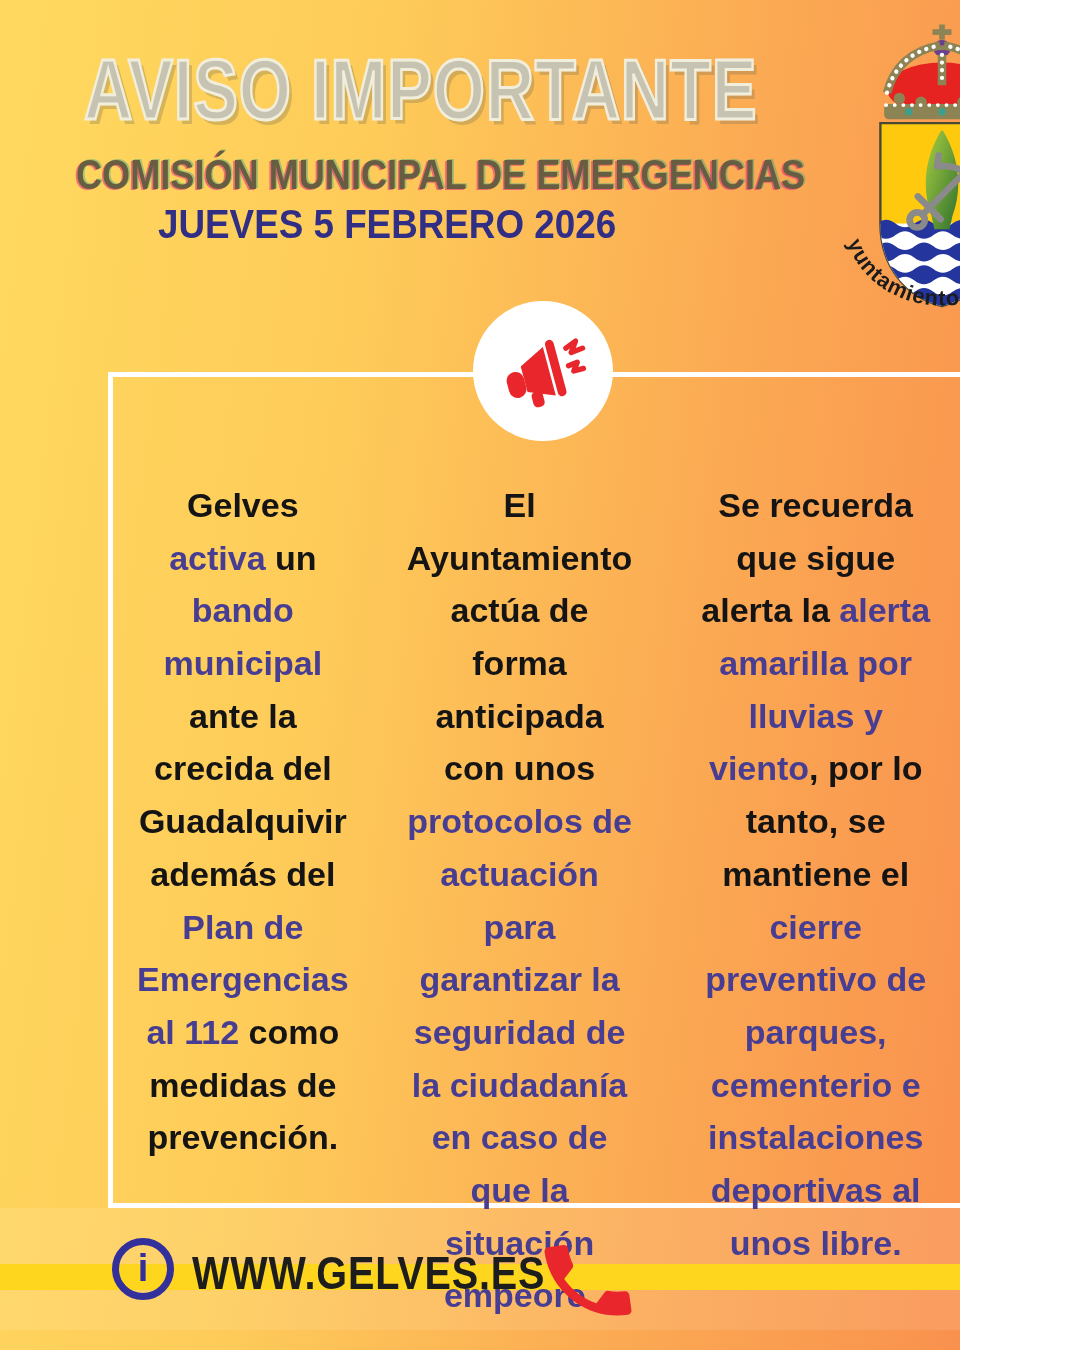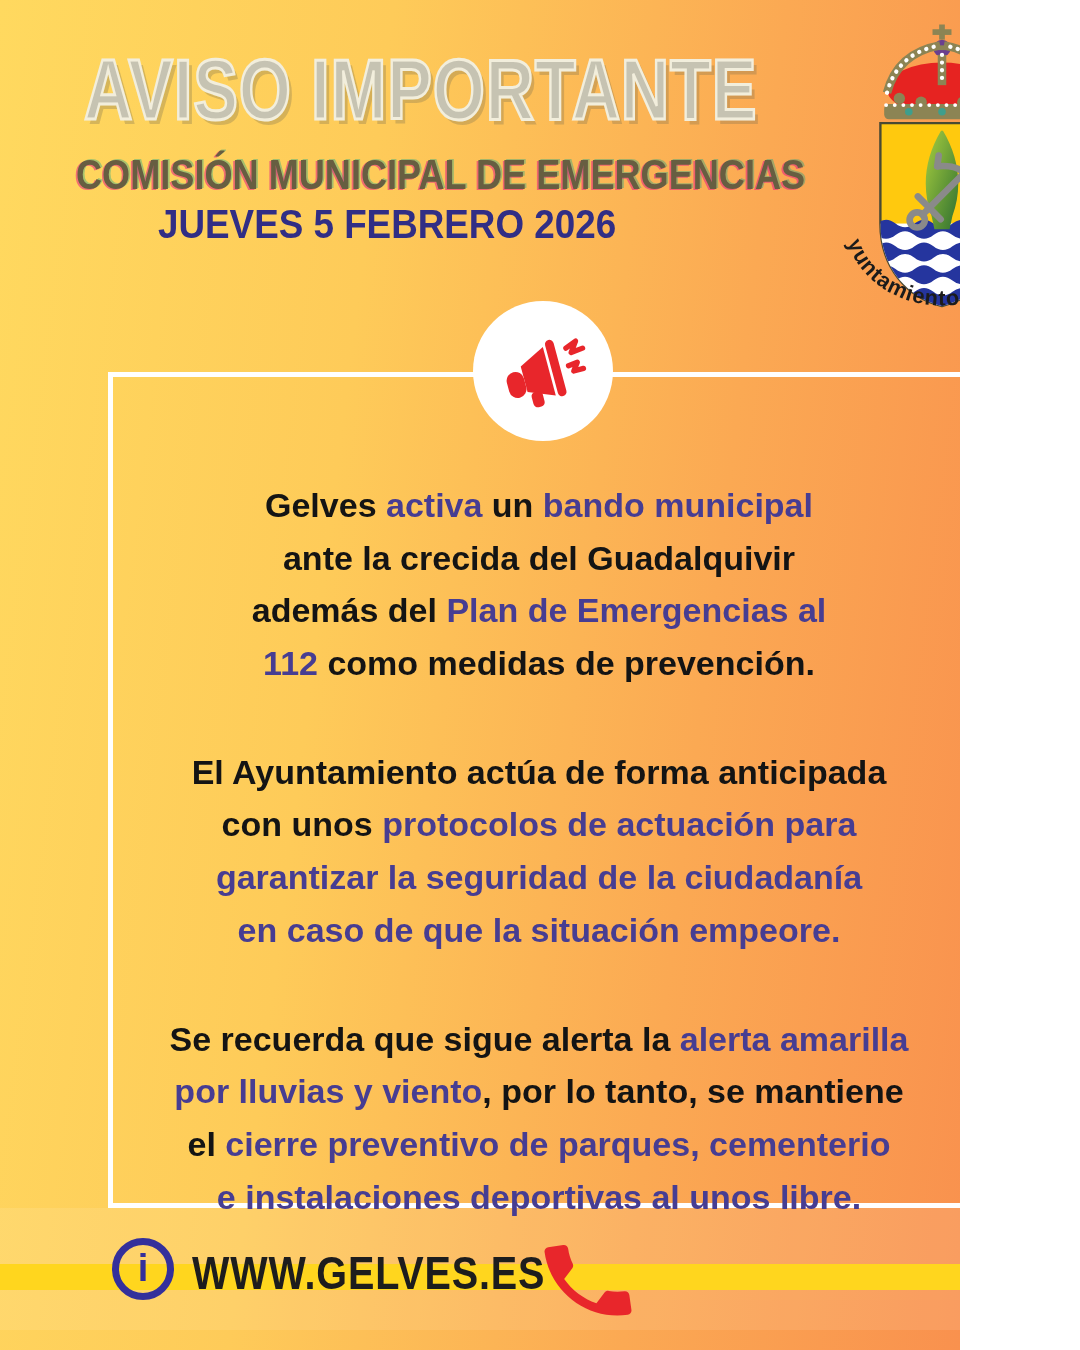--- a/index.html
+++ b/index.html
@@ -18,21 +18,21 @@
   .date{position:absolute;left:158px;top:202px;font-size:40px;font-weight:bold;white-space:nowrap;
     color:#312E85;transform:scaleX(.92);transform-origin:0 0;letter-spacing:0;}
   
   .crest{position:absolute;left:833px;top:20px;width:218px;height:318px;}
   
   .notice-box{position:absolute;left:108px;top:372px;width:852px;height:826px;
     border:5px solid #ffffff;}
   .badge{position:absolute;left:473px;top:301px;width:140px;height:140px;border-radius:50%;
     background:#ffffff;display:flex;align-items:center;justify-content:center;z-index:3;}
   .paragraphs{position:absolute;left:0;top:0;width:100%;box-sizing:border-box;
-    padding:102px 24px 0;display:flex;flex-direction:column;gap:56px;}
+    padding:102px 24px 0;display:flex;flex-direction:row;gap:56px;}
   .paragraphs p{margin:0;text-align:center;font-size:34px;line-height:1.55;font-weight:bold;
     text-wrap:balance;}
   .seg-dark{color:var(--dark,#141414);}
   .seg-accent{color:var(--accent,#473D92);}
   
   .footer-band{position:absolute;left:0;top:1208px;width:1080px;height:122px;
     background:rgba(255,255,255,.10);}
   .stripe{position:absolute;left:0;top:1264px;width:1080px;height:26px;background:var(--stripe,#FFD61E);}
   .info-icon{position:absolute;left:112px;top:1238px;width:62px;height:62px;border-radius:50%;
     border:7px solid #34309B;box-sizing:border-box;display:flex;align-items:center;justify-content:center;}

